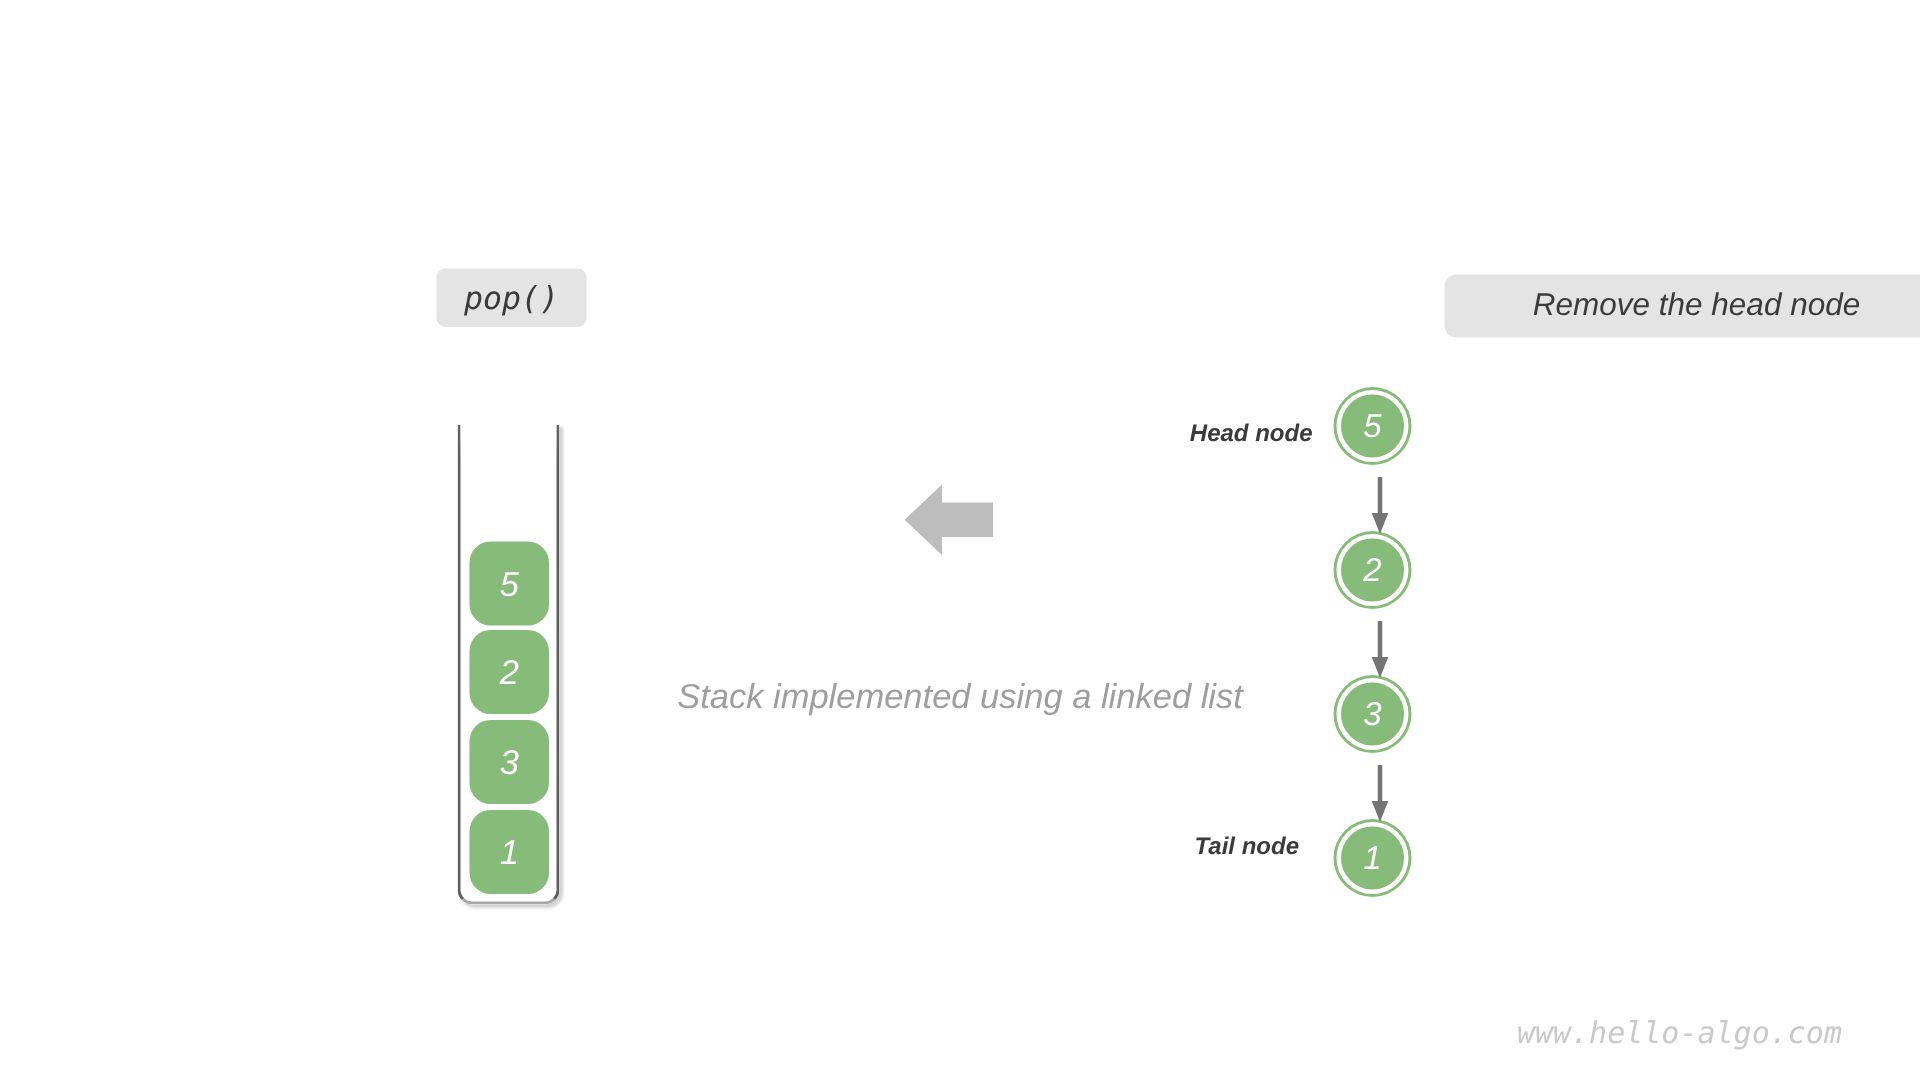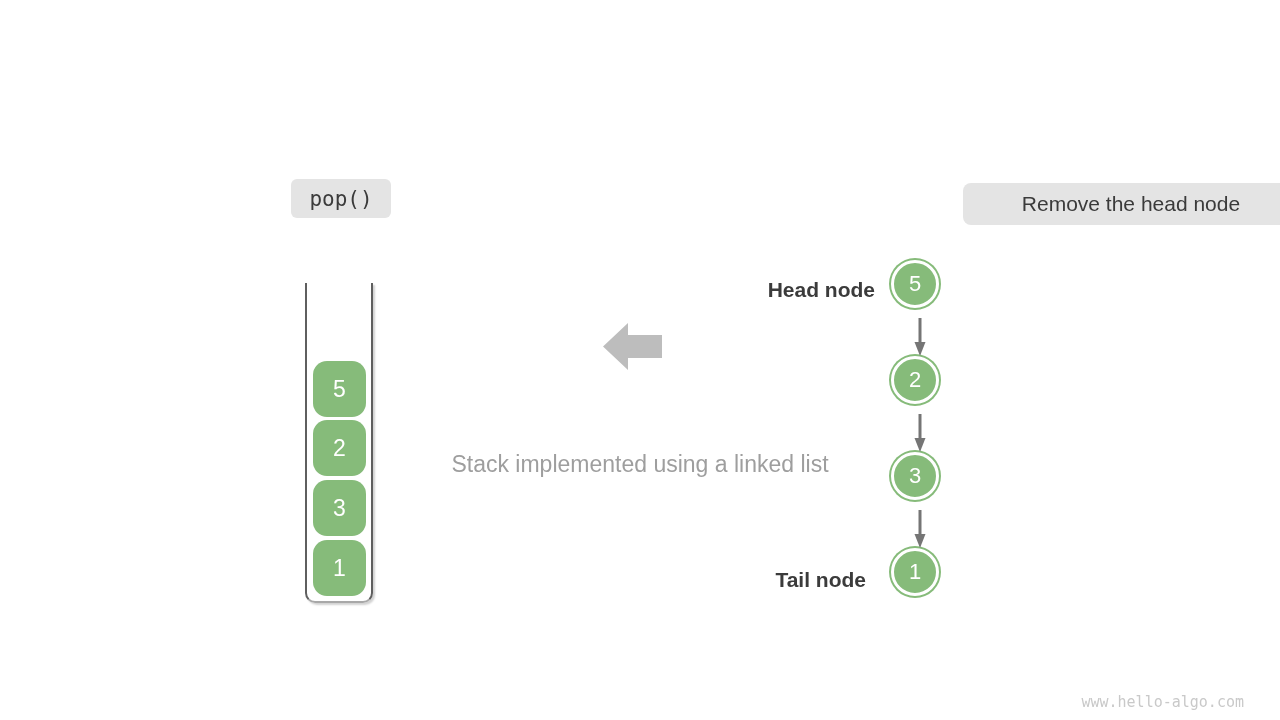--- a/index.html
+++ b/index.html
@@ -16,20 +16,21 @@
     --step-bg:#f8f8f8;
   }
   *{margin:0;padding:0;box-sizing:border-box;}
   body{background:#fff;}
   .canvas{
     position:relative;
     width:1280px;height:720px;
     background:#ffffff;
     overflow:hidden;
     font-family:"Liberation Sans", sans-serif;
+    font-style:italic;
   }
   
   .op-box{
     position:absolute;left:291px;top:179px;width:100px;height:39px;
     background:var(--label-box-bg);border-radius:6px;
     display:flex;align-items:center;justify-content:center;
     font-family:"DejaVu Sans Mono", monospace;
     font-size:21px;color:var(--dark-text);
   }
   
@@ -85,39 +86,39 @@
   .ll-connector{
     position:absolute;left:913px;width:14px;height:38px;
     color:var(--connector-gray);
   }
   .ll-connector.c0{top:318px;}
   .ll-connector.c1{top:414px;}
   .ll-connector.c2{top:510px;}
   
   .node-label{
     position:absolute;
-    font-size:21px;font-weight:bold;color:var(--dark-text);
+    font-size:16px;font-weight:bold;color:var(--dark-text);
     line-height:27px;text-align:center;
   }
   .head-label{right:405px;top:276px;}
-  .tail-label{right:414px;top:566px;}
+  .tail-label{right:414px;top:551px;}
   
   .step-box{
     position:absolute;left:36px;top:641px;width:146px;height:52px;
     background:var(--step-bg);
     border:2px solid var(--step-border);border-radius:8px;
     display:flex;align-items:center;justify-content:center;
     font-family:"DejaVu Sans Mono", monospace;
     font-size:25px;font-weight:bold;color:var(--gray-text);
   }
   
   .watermark{
-    position:absolute;right:36px;top:676px;
+    position:absolute;right:52px;top:676px;
     font-family:"DejaVu Sans Mono", monospace;
-    font-size:15px;color:var(--watermark-gray);margin-top:17px;
+    font-size:20px;color:var(--watermark-gray);
   }
 </style>
 </head>
 <body>
 
 <div class="canvas">
 
   <div class="op-box">
     <span>pop()</span>
   </div>

